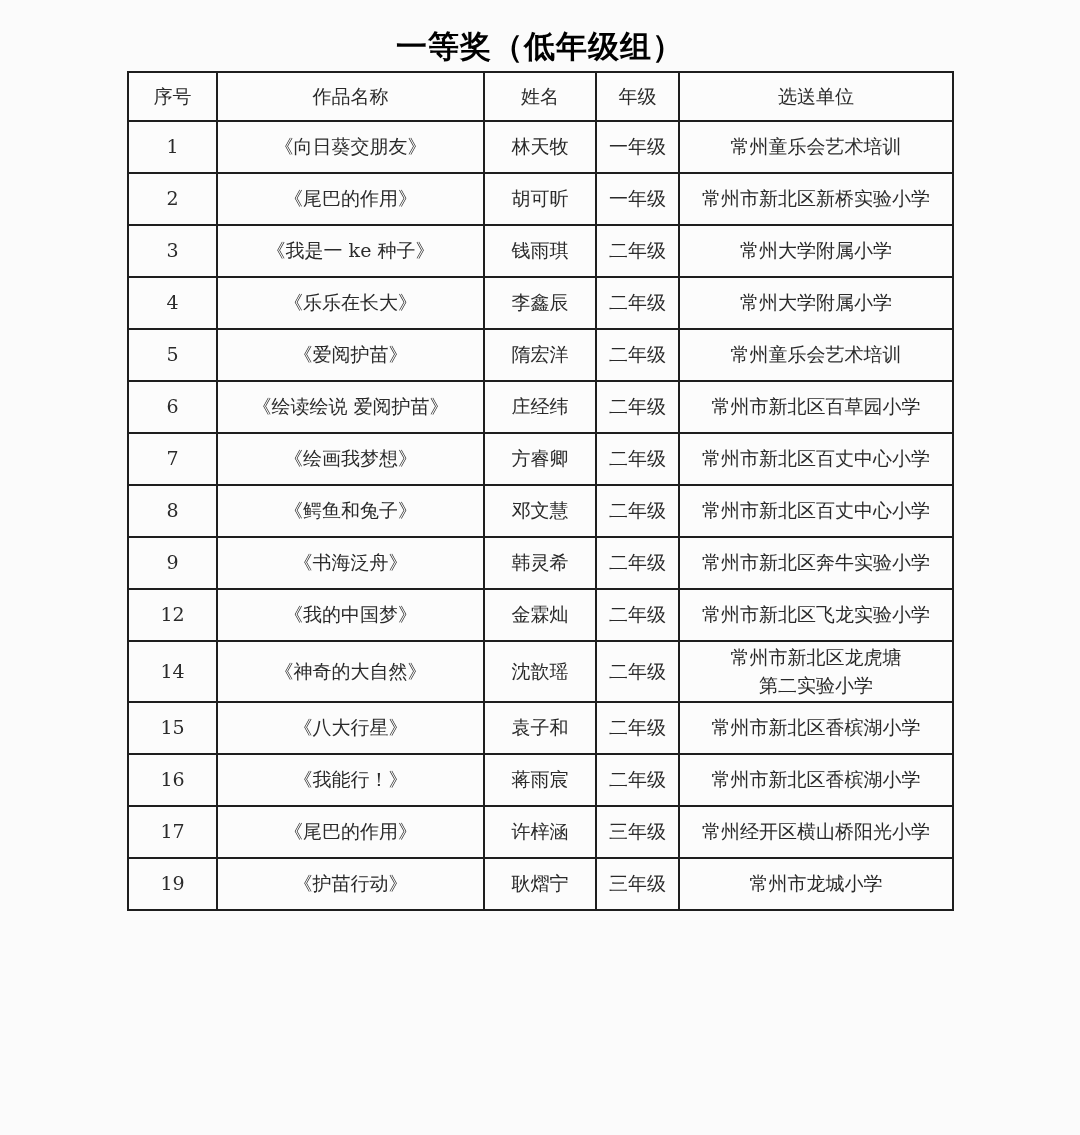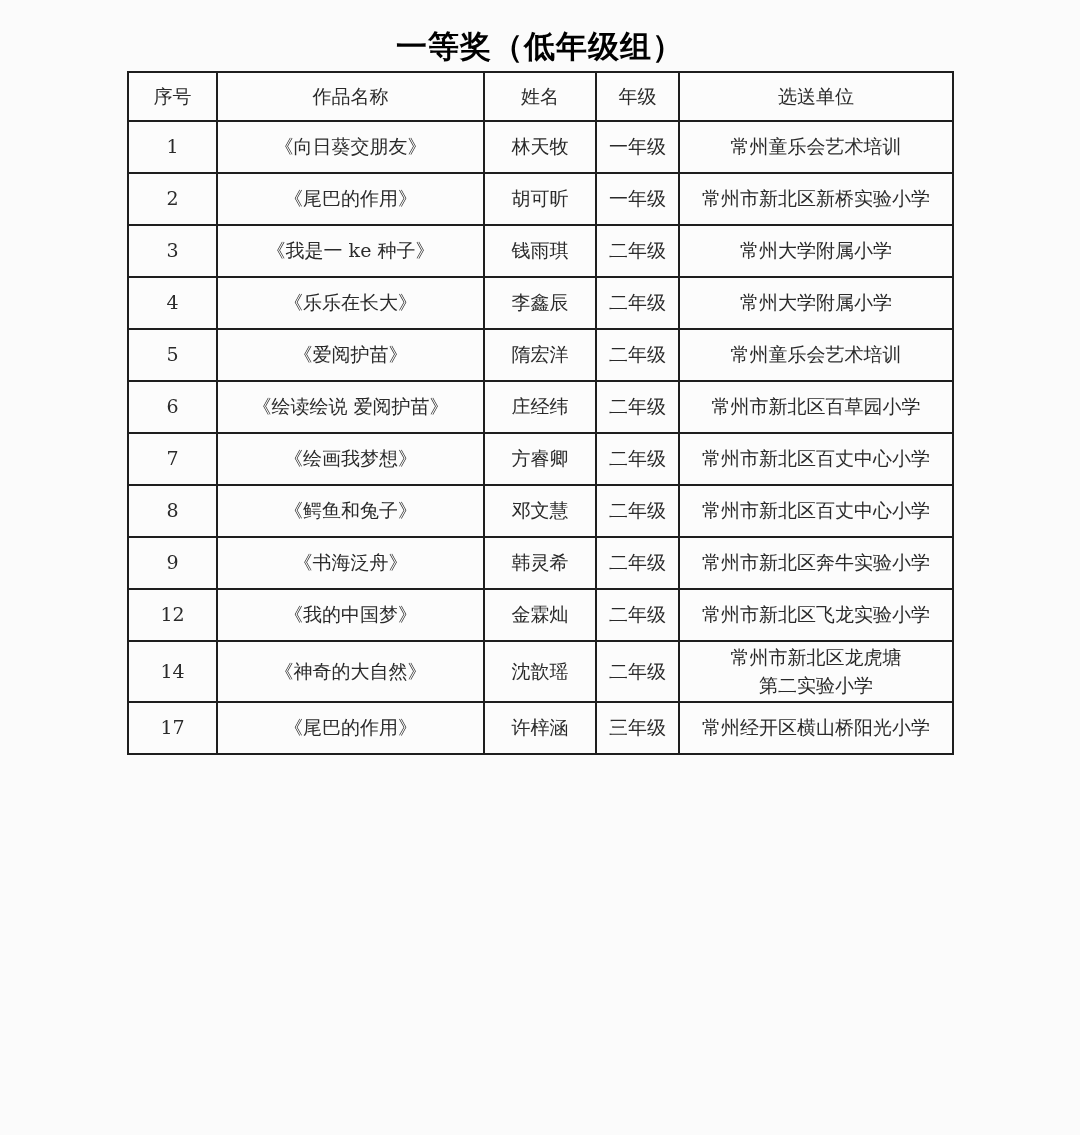--- a/index.html
+++ b/index.html
@@ -153,21 +153,42 @@
   </tr>
         <tr>
     <td class="c-no">14</td>
     <td class="c-work">《神奇的大自然》</td>
     <td class="c-name">沈歆瑶</td>
     <td class="c-grade">二年级</td>
     <td class="c-unit">常州市新北区龙虎塘
 第二实验小学</td>
   </tr>
         <tr>
+    <td class="c-no">15</td>
+    <td class="c-work">《八大行星》</td>
+    <td class="c-name">袁子和</td>
+    <td class="c-grade">二年级</td>
+    <td class="c-unit">常州市新北区香槟湖小学</td>
+  </tr>
+        <tr>
+    <td class="c-no">16</td>
+    <td class="c-work">《我能行！》</td>
+    <td class="c-name">蒋雨宸</td>
+    <td class="c-grade">二年级</td>
+    <td class="c-unit">常州市新北区香槟湖小学</td>
+  </tr>
+        <tr>
     <td class="c-no">17</td>
     <td class="c-work">《尾巴的作用》</td>
     <td class="c-name">许梓涵</td>
     <td class="c-grade">三年级</td>
     <td class="c-unit">常州经开区横山桥阳光小学</td>
   </tr>
+        <tr>
+    <td class="c-no">19</td>
+    <td class="c-work">《护苗行动》</td>
+    <td class="c-name">耿熠宁</td>
+    <td class="c-grade">三年级</td>
+    <td class="c-unit">常州市龙城小学</td>
+  </tr>
       </tbody>
   </table>
 </div>
 
 </body></html>

